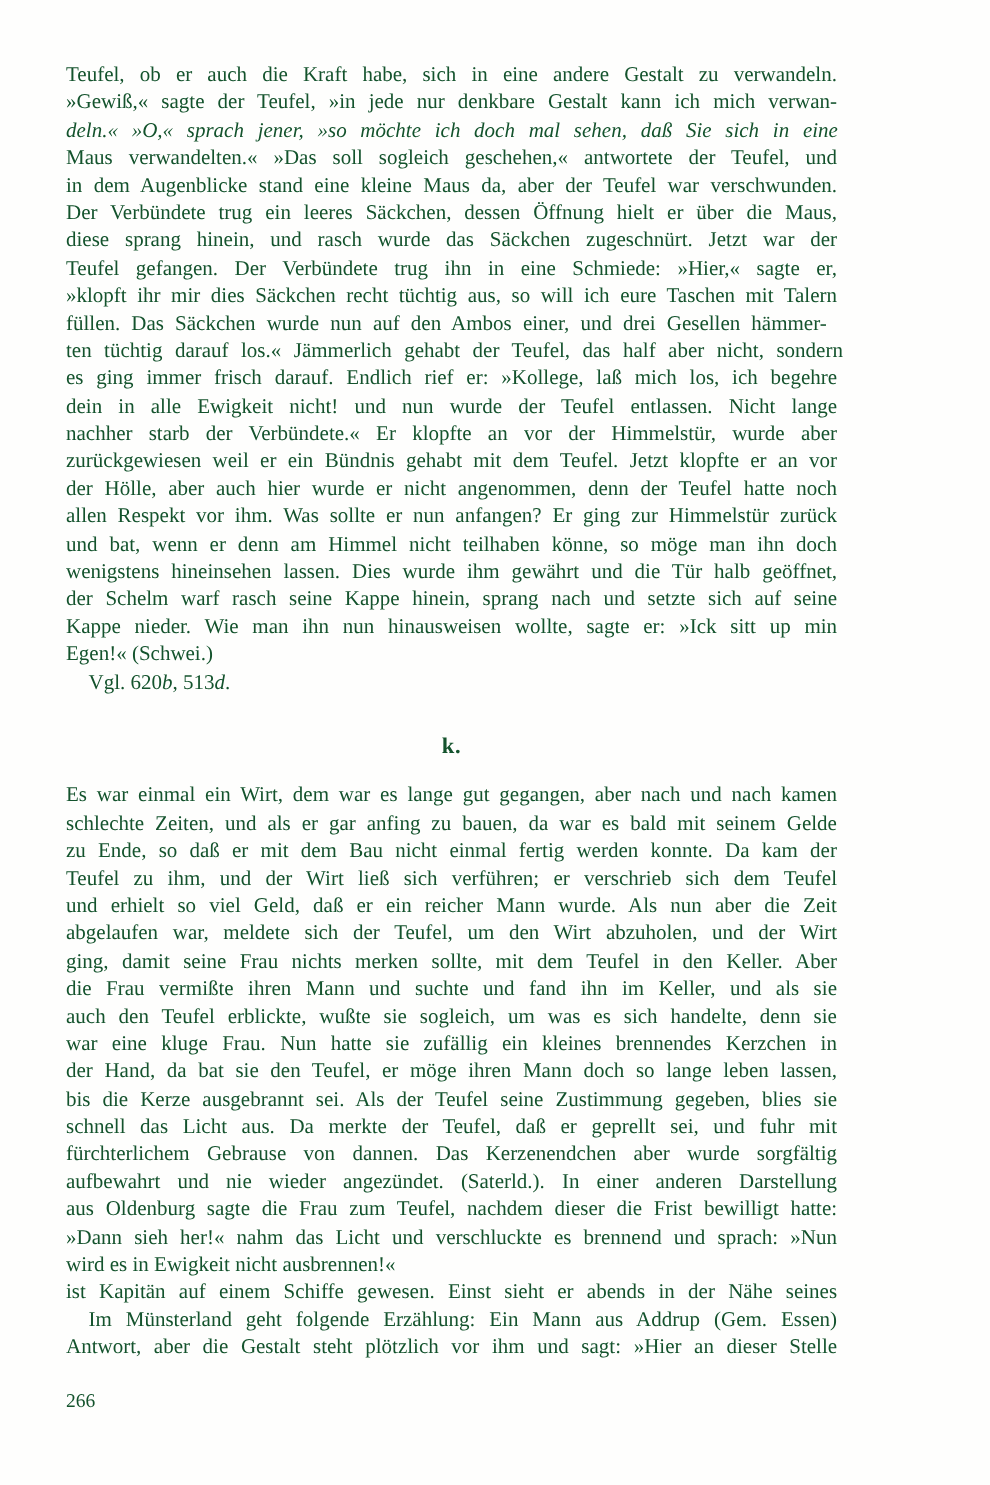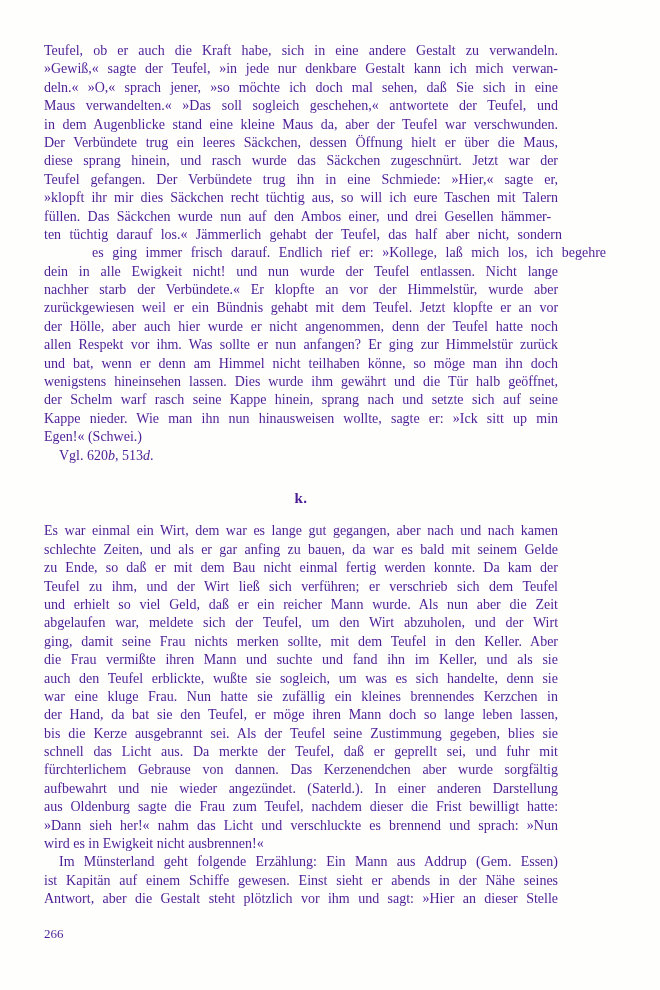--- a/index.html
+++ b/index.html
@@ -2,21 +2,21 @@
 <html><head>
 <meta charset="utf-8">
 <style>
   * { margin: 0; padding: 0; box-sizing: border-box; }
   html, body { background: #ffffff; }
   .page {
     position: relative;
     width: 660px;
     height: 990px;
     background: #fefefdff;
-    color: #4c1d95;
+    color: #14532d;
     font-family: "Liberation Serif", "DejaVu Serif", serif;
     font-size: 14px;
     overflow: hidden;
   }
   .text-col {
     position: absolute;
     left: 44px;
     top: 42px;
     width: 514px;
   }
@@ -47,30 +47,30 @@
   }
 </style>
 </head>
 <body>
 
 <div class="page">
   <div class="text-col" id="page-body">
       <div class="para">
         <div class="line"><span class="line-text" style="word-spacing: 6.6px;">Teufel, ob er auch die Kraft habe, sich in eine andere Gestalt zu verwandeln.</span></div>
         <div class="line"><span class="line-text" style="word-spacing: 5.23px;">»Gewiß,« sagte der Teufel, »in jede nur denkbare Gestalt kann ich mich verwan-</span></div>
-        <div class="line"><span class="line-text" style="word-spacing: 5.65px;">deln.« »O,« sprach jener, »so möchte ich doch mal sehen, daß Sie sich in eine</span></div>
+        <div class="line"><span class="line-text" style="word-spacing: 5.65px; font-style: italic;">deln.« »O,« sprach jener, »so möchte ich doch mal sehen, daß Sie sich in eine</span></div>
         <div class="line"><span class="line-text" style="word-spacing: 7.14px;">Maus verwandelten.« »Das soll sogleich geschehen,« antwortete der Teufel, und</span></div>
         <div class="line"><span class="line-text" style="word-spacing: 4.06px;">in dem Augenblicke stand eine kleine Maus da, aber der Teufel war verschwunden.</span></div>
         <div class="line"><span class="line-text" style="word-spacing: 5.1px;">Der Verbündete trug ein leeres Säckchen, dessen Öffnung hielt er über die Maus,</span></div>
         <div class="line"><span class="line-text" style="word-spacing: 7.04px;">diese sprang hinein, und rasch wurde das Säckchen zugeschnürt. Jetzt war der</span></div>
         <div class="line"><span class="line-text" style="word-spacing: 7.5px;">Teufel gefangen. Der Verbündete trug ihn in eine Schmiede: »Hier,« sagte er,</span></div>
         <div class="line"><span class="line-text" style="word-spacing: 3.54px;">»klopft ihr mir dies Säckchen recht tüchtig aus, so will ich eure Taschen mit Talern</span></div>
         <div class="line"><span class="line-text" style="word-spacing: 3.91px;">füllen. Das Säckchen wurde nun auf den Ambos einer, und drei Gesellen hämmer-</span></div>
         <div class="line"><span class="line-text" style="word-spacing: 4.81px;">ten tüchtig darauf los.« Jämmerlich gehabt der Teufel, das half aber nicht, sondern</span></div>
-        <div class="line"><span class="line-text" style="word-spacing: 5.03px; margin-left: 48px;">es ging immer frisch darauf. Endlich rief er: »Kollege, laß mich los, ich begehre</span></div>
+        <div class="line"><span class="line-text" style="word-spacing: 5.03px;">es ging immer frisch darauf. Endlich rief er: »Kollege, laß mich los, ich begehre</span></div>
         <div class="line"><span class="line-text" style="word-spacing: 7.27px;">dein in alle Ewigkeit nicht! und nun wurde der Teufel entlassen. Nicht lange</span></div>
         <div class="line"><span class="line-text" style="word-spacing: 7.33px;">nachher starb der Verbündete.« Er klopfte an vor der Himmelstür, wurde aber</span></div>
         <div class="line"><span class="line-text" style="word-spacing: 4.05px;">zurückgewiesen weil er ein Bündnis gehabt mit dem Teufel. Jetzt klopfte er an vor</span></div>
         <div class="line"><span class="line-text" style="word-spacing: 4.32px;">der Hölle, aber auch hier wurde er nicht angenommen, denn der Teufel hatte noch</span></div>
         <div class="line"><span class="line-text" style="word-spacing: 3.7px;">allen Respekt vor ihm. Was sollte er nun anfangen? Er ging zur Himmelstür zurück</span></div>
         <div class="line"><span class="line-text" style="word-spacing: 4.44px;">und bat, wenn er denn am Himmel nicht teilhaben könne, so möge man ihn doch</span></div>
         <div class="line"><span class="line-text" style="word-spacing: 4.47px;">wenigstens hineinsehen lassen. Dies wurde ihm gewährt und die Tür halb geöffnet,</span></div>
         <div class="line"><span class="line-text" style="word-spacing: 4.91px;">der Schelm warf rasch seine Kappe hinein, sprang nach und setzte sich auf seine</span></div>
         <div class="line"><span class="line-text" style="word-spacing: 5.66px;">Kappe nieder. Wie man ihn nun hinausweisen wollte, sagte er: »Ick sitt up min</span></div>
         <div class="line no-fit"><span class="line-text">Egen!« (Schwei.)</span></div>
@@ -91,19 +91,19 @@
         <div class="line"><span class="line-text" style="word-spacing: 4.23px;">der Hand, da bat sie den Teufel, er möge ihren Mann doch so lange leben lassen,</span></div>
         <div class="line"><span class="line-text" style="word-spacing: 4.51px;">bis die Kerze ausgebrannt sei. Als der Teufel seine Zustimmung gegeben, blies sie</span></div>
         <div class="line"><span class="line-text" style="word-spacing: 6.23px;">schnell das Licht aus. Da merkte der Teufel, daß er geprellt sei, und fuhr mit</span></div>
         <div class="line"><span class="line-text" style="word-spacing: 8.06px;">fürchterlichem Gebrause von dannen. Das Kerzenendchen aber wurde sorgfältig</span></div>
         <div class="line"><span class="line-text" style="word-spacing: 7.87px;">aufbewahrt und nie wieder angezündet. (Saterld.). In einer anderen Darstellung</span></div>
         <div class="line"><span class="line-text" style="word-spacing: 4.31px;">aus Oldenburg sagte die Frau zum Teufel, nachdem dieser die Frist bewilligt hatte:</span></div>
         <div class="line"><span class="line-text" style="word-spacing: 4.6px;">»Dann sieh her!« nahm das Licht und verschluckte es brennend und sprach: »Nun</span></div>
         <div class="line no-fit"><span class="line-text">wird es in Ewigkeit nicht ausbrennen!«</span></div>
       </div>
       <div class="para">
+        <div class="line"><span class="line-text" style="word-spacing: 5.35px;">ist Kapitän auf einem Schiffe gewesen. Einst sieht er abends in der Nähe seines</span></div>
         <div class="line indent"><span class="line-text" style="word-spacing: 5.77px;">Im Münsterland geht folgende Erzählung: Ein Mann aus Addrup (Gem. Essen)</span></div>
-        <div class="line"><span class="line-text" style="word-spacing: 5.35px;">ist Kapitän auf einem Schiffe gewesen. Einst sieht er abends in der Nähe seines</span></div>
         <div class="line"><span class="line-text" style="word-spacing: 4.91px;">Antwort, aber die Gestalt steht plötzlich vor ihm und sagt: »Hier an dieser Stelle</span></div>
       </div>
     </div>
   <div class="page-number">266</div>
 </div>
 
 </body></html>

